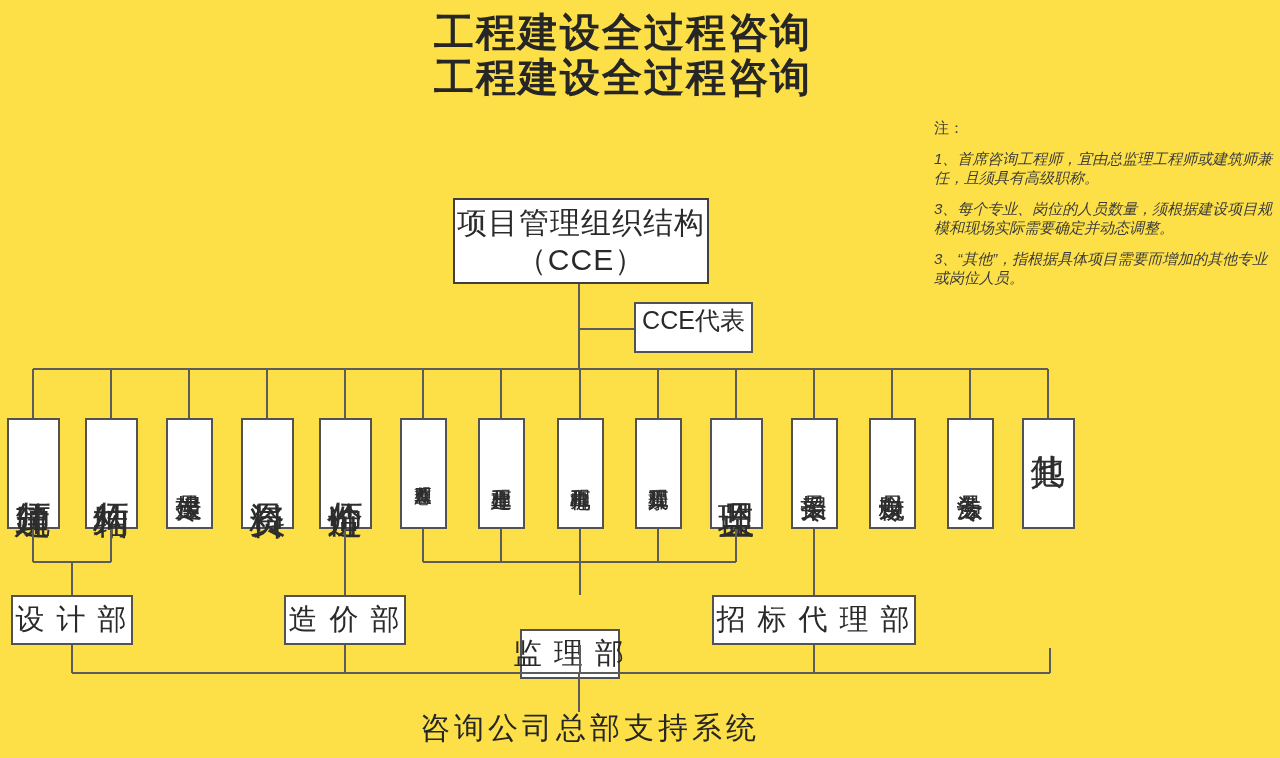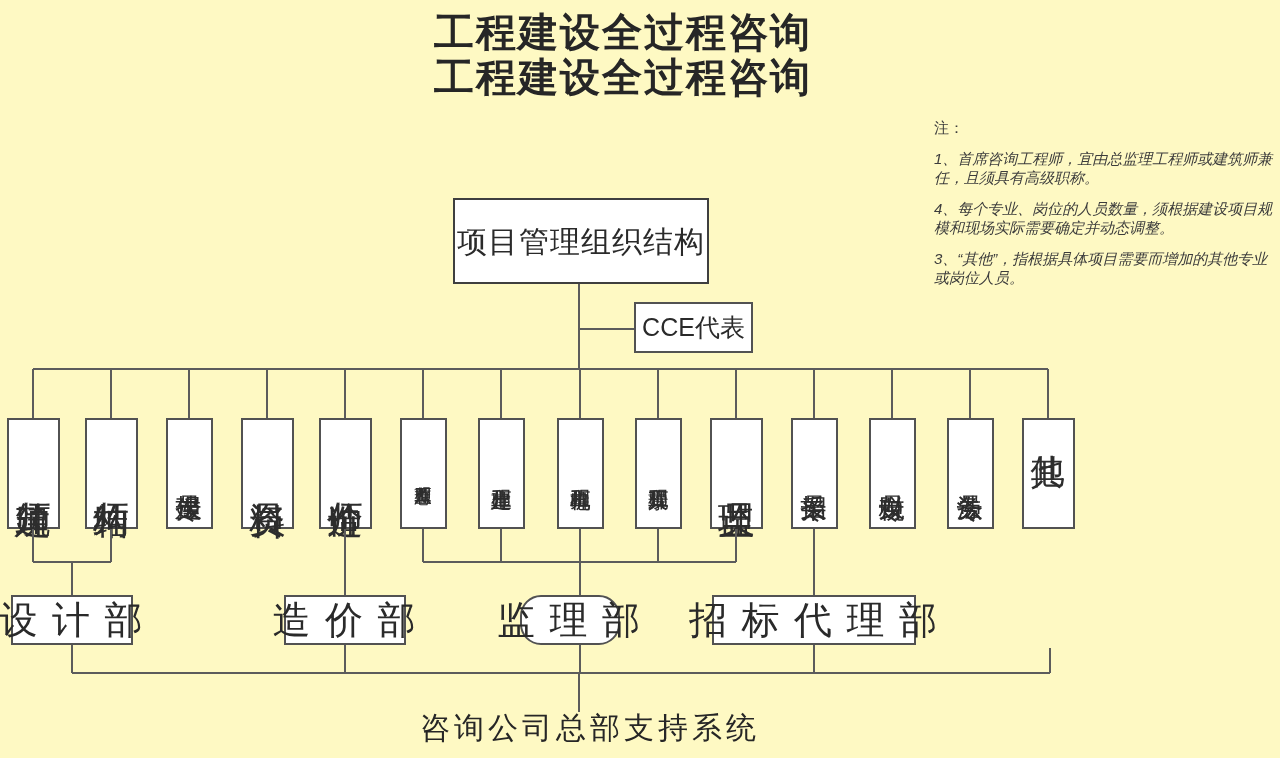--- a/index.html
+++ b/index.html
@@ -1,49 +1,49 @@
 <!DOCTYPE html>
 <html><head>
 <meta charset="utf-8">
 <style>
   html,body{margin:0;padding:0;background:#ffffff;}
   .canvas{
-    position:relative;width:1280px;height:758px;background:#fef9c3;overflow:hidden;
+    position:relative;width:1280px;height:758px;background:#fde047;overflow:hidden;
     font-family:"Liberation Sans","DejaVu Sans",sans-serif;color:#2c2c2c;
   }
   .title{
     position:absolute;left:343px;top:10px;width:560px;text-align:center;
     font-size:40px;line-height:45px;font-weight:bold;letter-spacing:2px;color:#262626;
   }
   .notes{
     position:absolute;left:934px;top:118px;width:342px;
     font-size:15px;line-height:19px;color:#3c3c3c;font-weight:500;
   }
   .notes .note-item{margin-top:12px;font-style:italic;}
   .box{
     position:absolute;border:2px solid #525252;background:#ffffff;box-sizing:border-box;
   }
   .chief-box{border-width:2.5px;border-color:#3f3f3f;text-align:center;
     display:flex;flex-direction:column;justify-content:center;}
   .chief-line{font-size:30px;line-height:37px;font-weight:500;color:#2a2a2a;letter-spacing:1px;}
-  .ccerep-box{display:flex;align-items:center;justify-content:center;}
+  .ccerep-box{display:flex;align-items:flex-start;justify-content:center;}
   .ccerep-label{font-size:25px;font-weight:500;color:#2a2a2a;}
   .member{display:flex;align-items:center;justify-content:center;}
   .member.top-align{align-items:flex-start;padding-top:8px;}
   .vtext{
     writing-mode:vertical-rl;text-orientation:upright;
     font-weight:500;color:#2d2d2d;line-height:1;
   }
   .s2{font-size:34px;}
   .s3{font-size:36px;}
   .s4{font-size:26px;}
   .s5{font-size:20.5px;}
   .s6{font-size:17px;}
   .dept{display:flex;align-items:center;justify-content:center;}
-  .dept-label{font-size:38px;font-weight:500;letter-spacing:2px;color:#2a2a2a;white-space:pre;}
+  .dept-label{font-size:29px;font-weight:500;letter-spacing:2px;color:#2a2a2a;white-space:pre;}
   .footer{
     position:absolute;left:390px;top:708px;width:400px;text-align:center;
     font-size:30px;letter-spacing:4px;font-weight:500;color:#262626;
   }
   .hline,.vline{position:absolute;background:#5c5c5c;}
   .hline{height:2px;}
   .vline{width:2px;}
 </style>
 </head>
 <body>
@@ -52,27 +52,28 @@
 
   <div class="title">
     <div>工程建设全过程咨询</div>
     <div>工程建设全过程咨询</div>
   </div>
 
   <div class="notes">
     <div>注：</div>
     <div id="notes-items">
         <div class="note-item">1、首席咨询工程师，宜由总监理工程师或建筑师兼任，且须具有高级职称。</div>
-        <div class="note-item">4、每个专业、岗位的人员数量，须根据建设项目规模和现场实际需要确定并动态调整。</div>
+        <div class="note-item">3、每个专业、岗位的人员数量，须根据建设项目规模和现场实际需要确定并动态调整。</div>
         <div class="note-item">3、“其他”，指根据具体项目需要而增加的其他专业或岗位人员。</div>
       </div>
   </div>
 
   <div class="box chief-box" style="left:453px;top:198px;width:256px;height:86px;">
     <div class="chief-line">项目管理组织结构</div>
+    <div class="chief-line">（CCE）</div>
   </div>
 
   <div class="box ccerep-box" style="left:634px;top:302px;width:119px;height:51px;">
     <span class="ccerep-label">CCE代表</span>
   </div>
 
   <div id="members-layer">
       <div class="box member" style="left: 6.5px; top: 418px; width: 53px; height: 111px;">
         <span class="vtext s3">建筑师</span>
       </div>
@@ -116,21 +117,21 @@
         <span class="vtext s2">其他</span>
       </div>
     </div>
   <div id="departments-layer">
       <div class="box dept" style="left: 11px; top: 595px; width: 122px; height: 50px;">
         <span class="dept-label">设 计 部</span>
       </div>
       <div class="box dept" style="left: 284px; top: 595px; width: 122px; height: 50px;">
         <span class="dept-label">造 价 部</span>
       </div>
-      <div class="box dept" style="left: 519.5px; top: 595px; width: 100px; height: 50px; border-radius: 21px;">
+      <div class="box dept" style="left: 519.5px; top: 629px; width: 100px; height: 50px;">
         <span class="dept-label">监 理 部</span>
       </div>
       <div class="box dept" style="left: 712px; top: 595px; width: 204px; height: 50px;">
         <span class="dept-label">招 标 代 理 部</span>
       </div>
     </div>
   <div id="lines-layer">
       <div class="vline" style="left: 32px; top: 369px; height: 49px;"></div>
       <div class="vline" style="left: 110px; top: 369px; height: 49px;"></div>
       <div class="vline" style="left: 188px; top: 369px; height: 49px;"></div>

